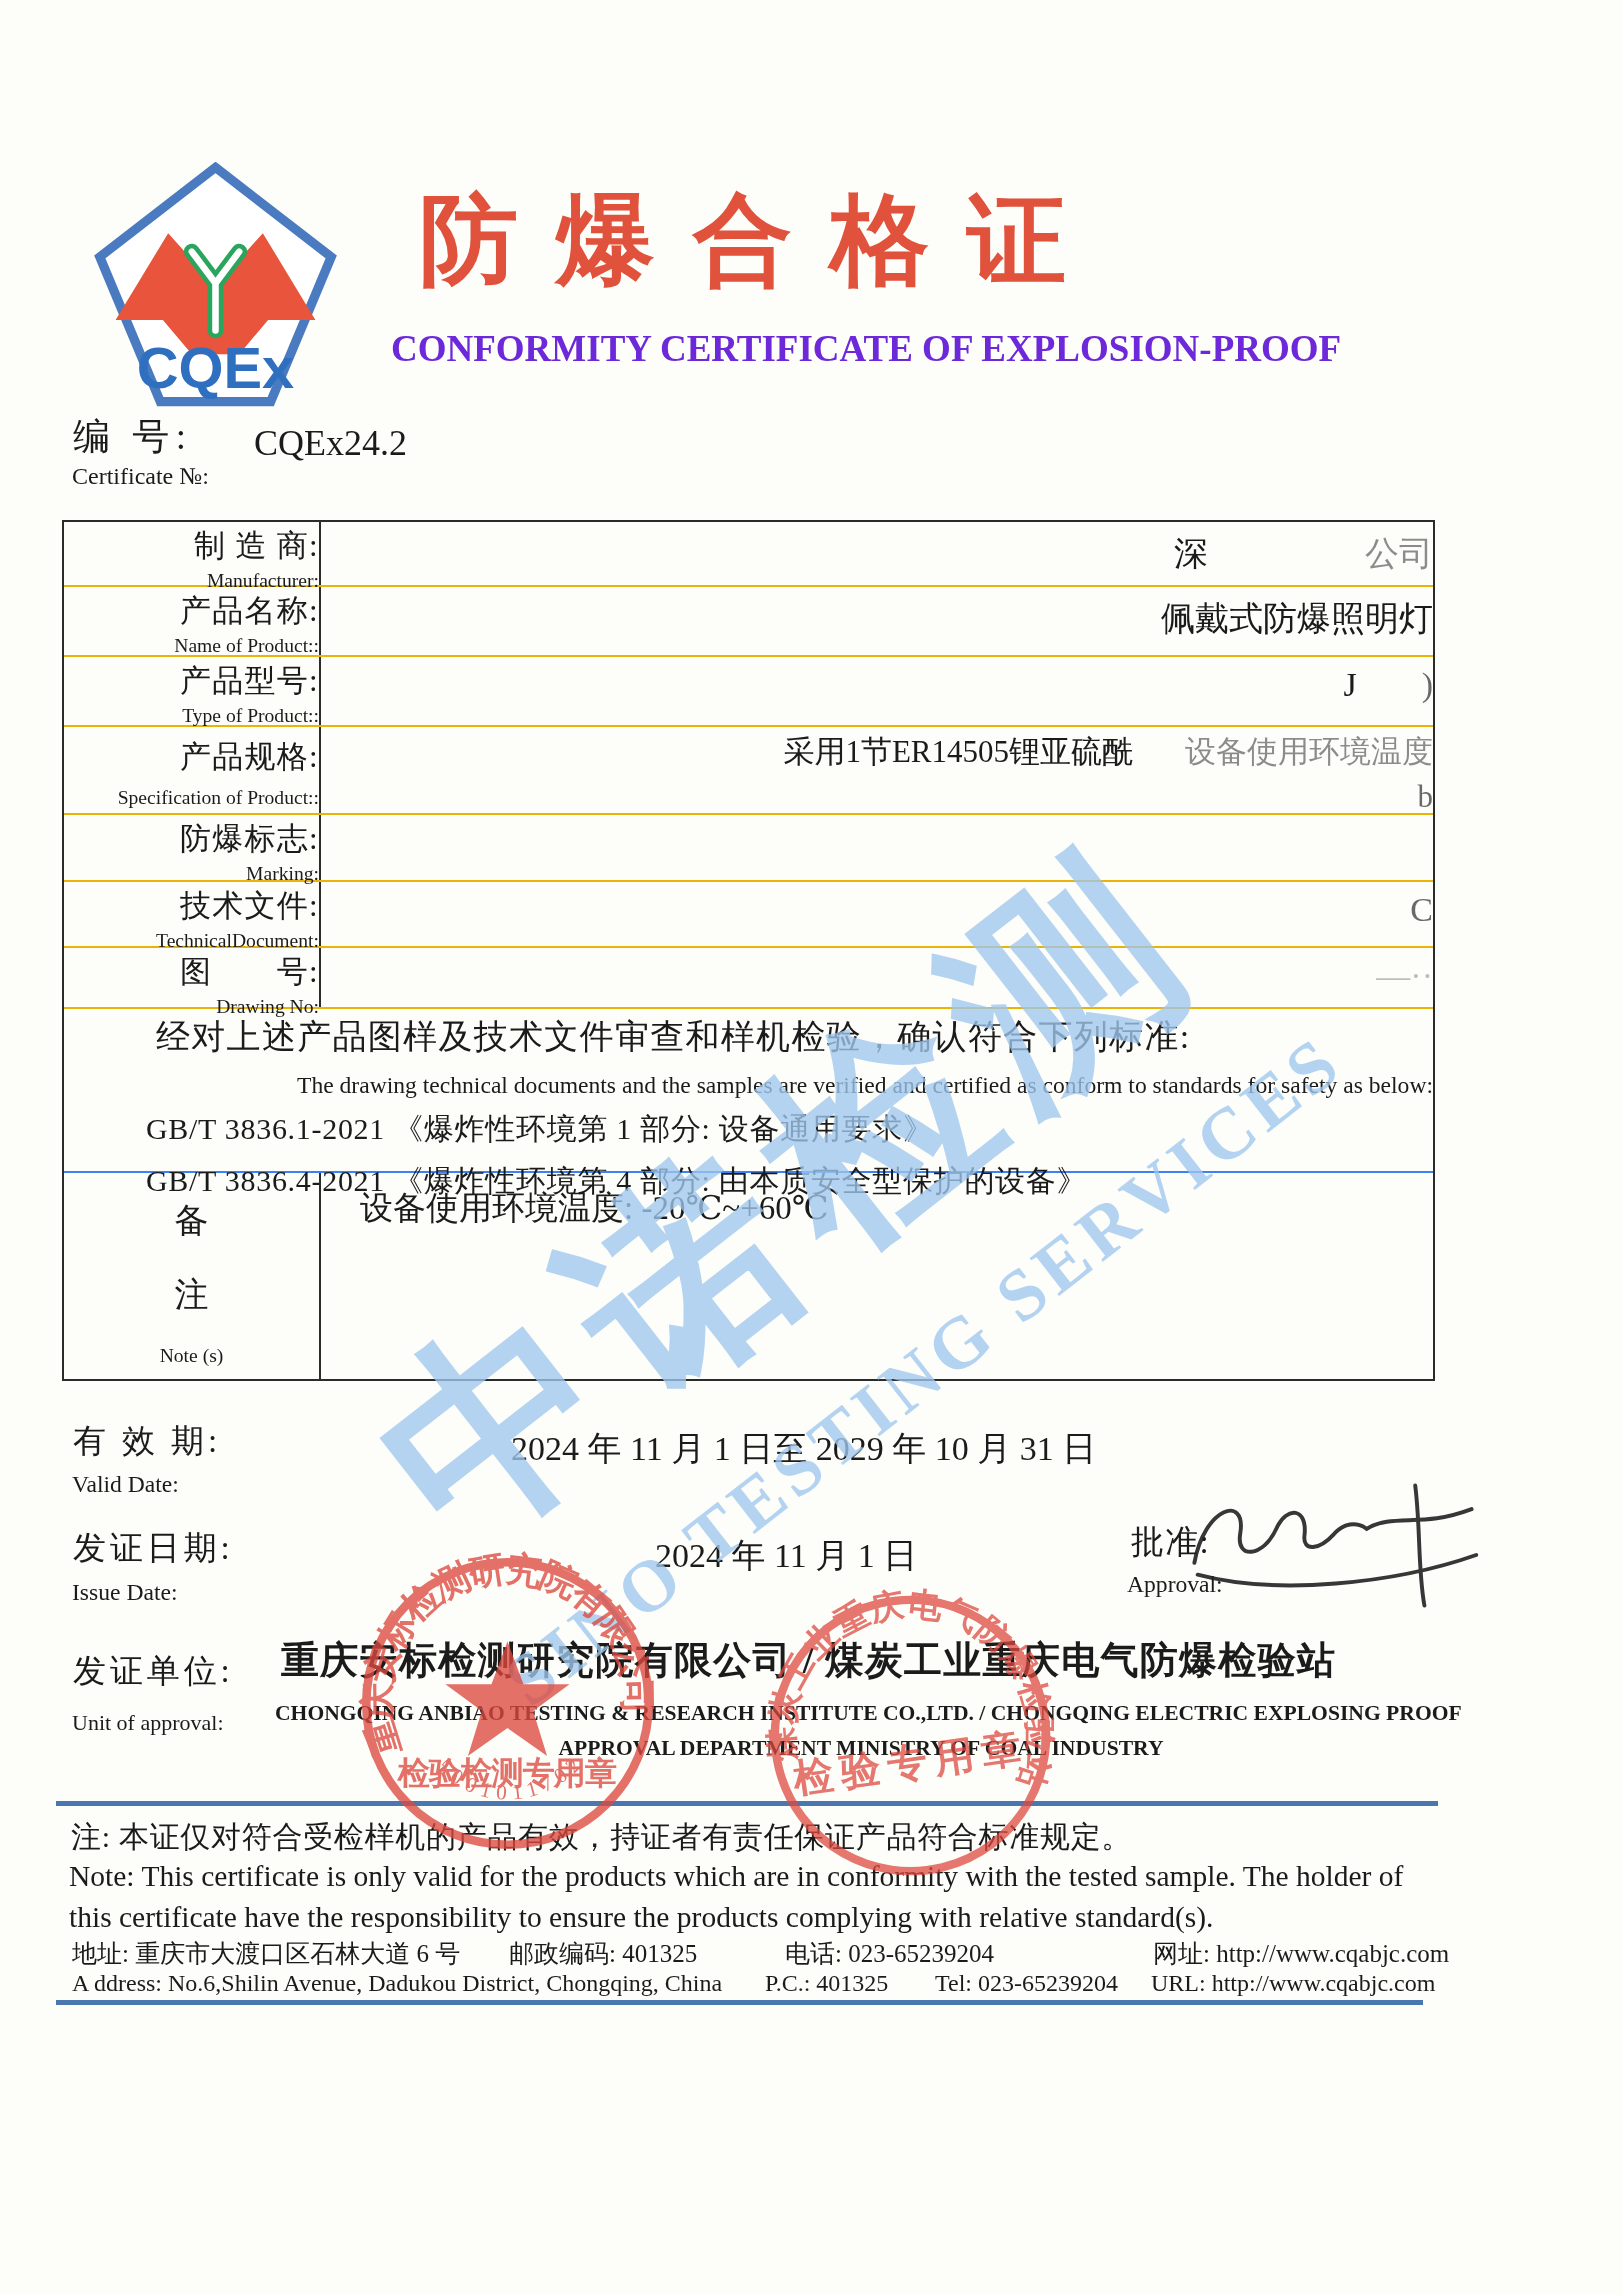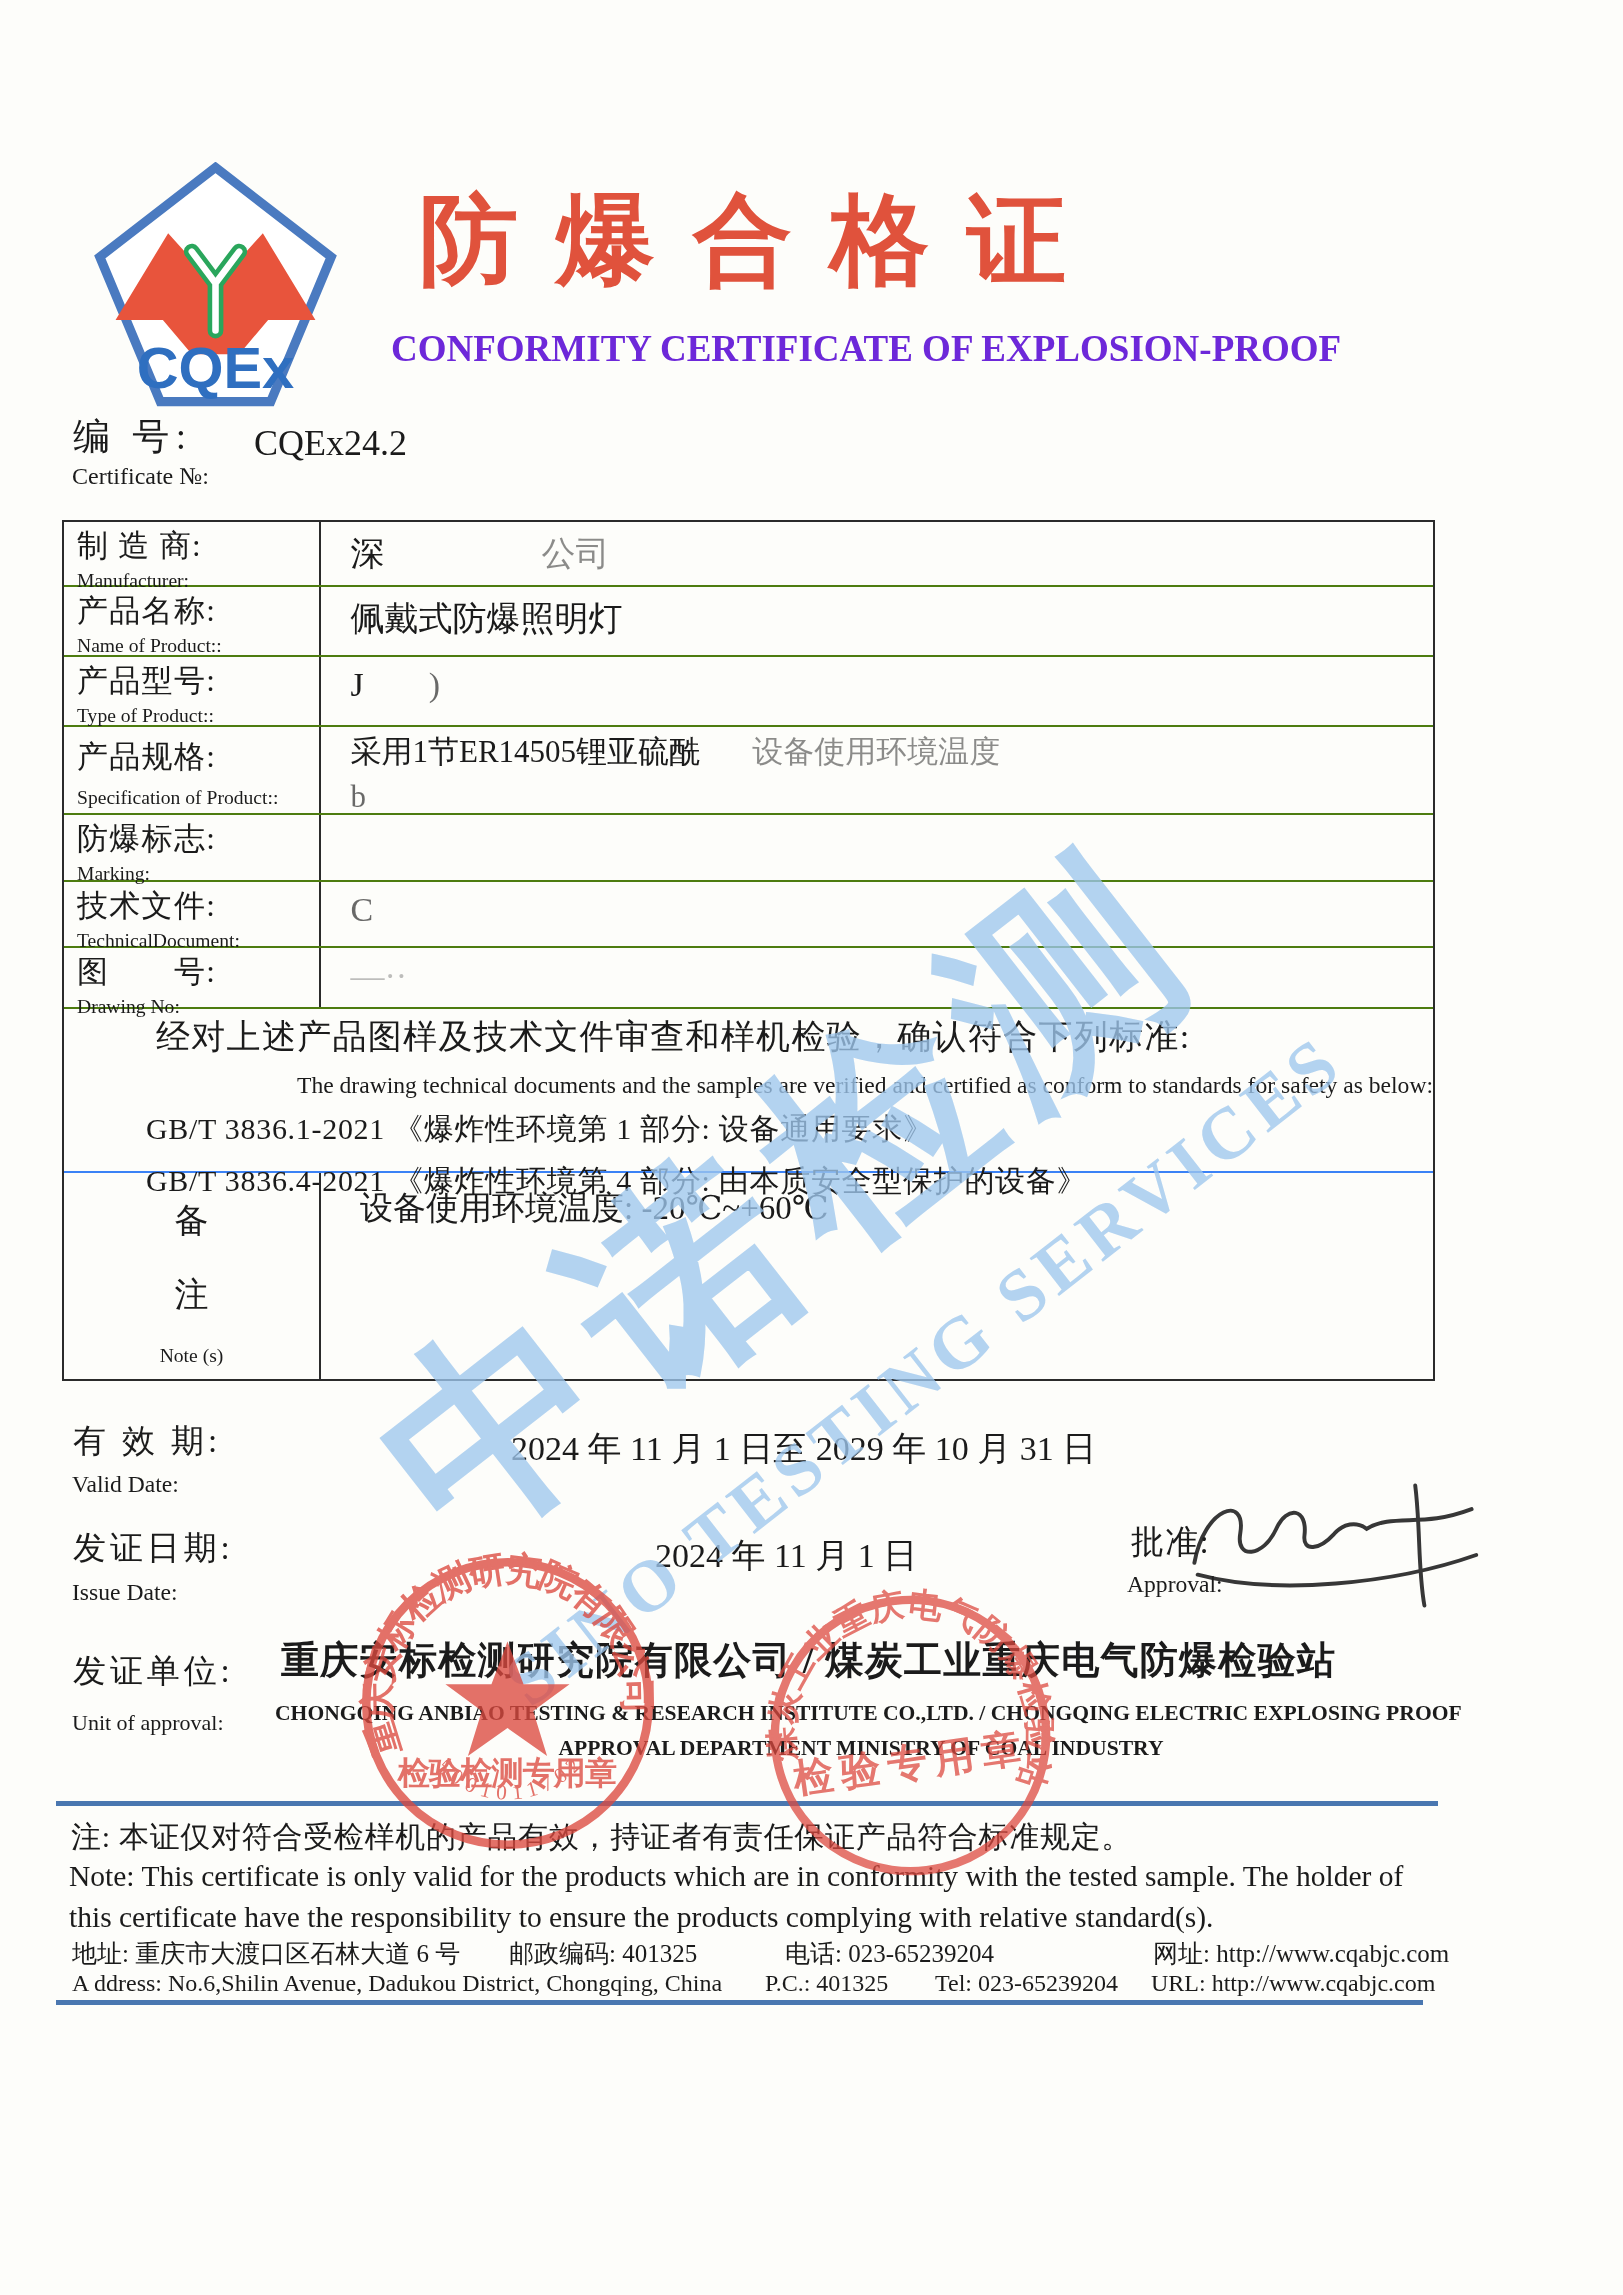--- a/index.html
+++ b/index.html
@@ -7,21 +7,21 @@
         font-family:"Liberation Serif","DejaVu Serif",serif;color:#1b1b1b;overflow:hidden;}
   .abs{position:absolute;}
   
   .title-cn{font-size:99px;font-weight:700;letter-spacing:38px;color:#e0523c;white-space:nowrap;}
   .subtitle{font-size:37px;font-weight:700;letter-spacing:0px;white-space:nowrap;color:#6d28d9;}
   .certno-cn{font-size:37px;letter-spacing:6.5px;}
   .certno-en{font-size:24px;}
   .certno-val{font-size:36px;}
   
   .cert-table{position:absolute;left:62px;top:520px;width:1373px;border:2.6px solid #2b2b2b;box-sizing:border-box;background:transparent;}
-  .trow{display:flex;border-bottom:2px solid #4d7c0f;box-sizing:border-box;}
+  .trow{display:flex;border-bottom:2px solid #eab308;box-sizing:border-box;text-align:right;}
   .lcell{width:257px;border-right:2px solid #2b2b2b;box-sizing:border-box;padding:2.6px 0 0 13px;}
   .vcell{flex:1;box-sizing:border-box;padding:9.2px 0 0 29.5px;font-size:34px;}
   .lcn{font-size:31px;letter-spacing:1.3px;white-space:nowrap;}
   .len{font-size:19.6px;margin-top:3.9px;white-space:nowrap;}
   .faint{opacity:.5;}
   .faint2{opacity:.65;}
   .veryfaint{opacity:.28;}
   .gap240{margin-left:157px;}
   .gap100{margin-left:65px;}
   .gap80{margin-left:52px;}

